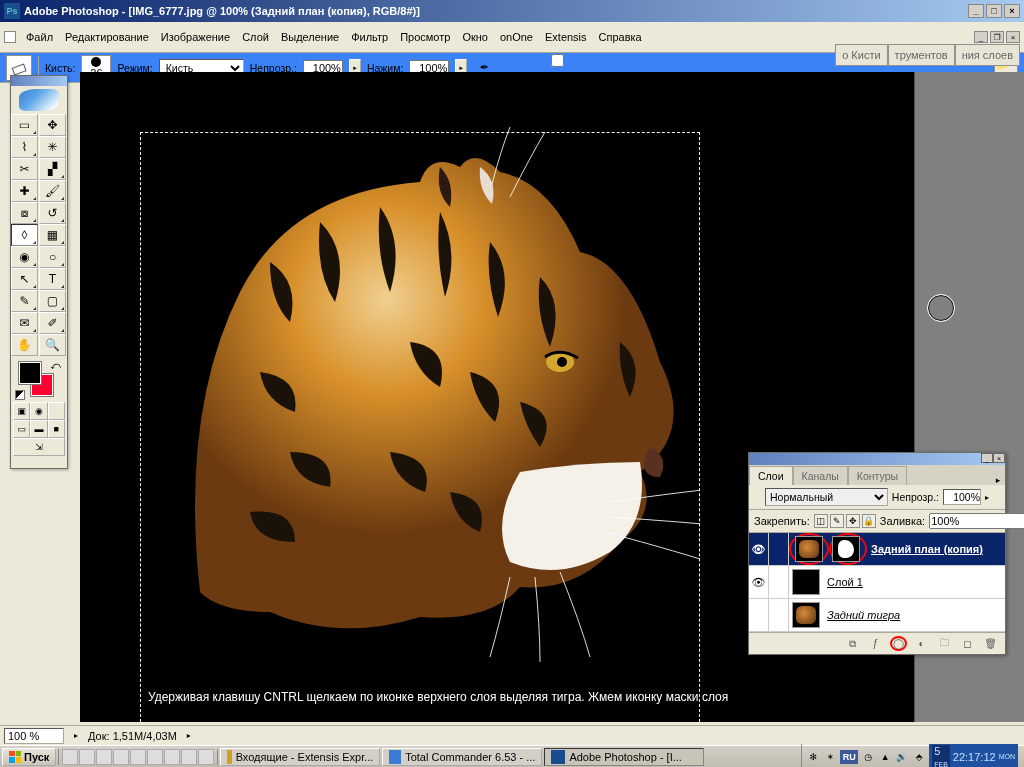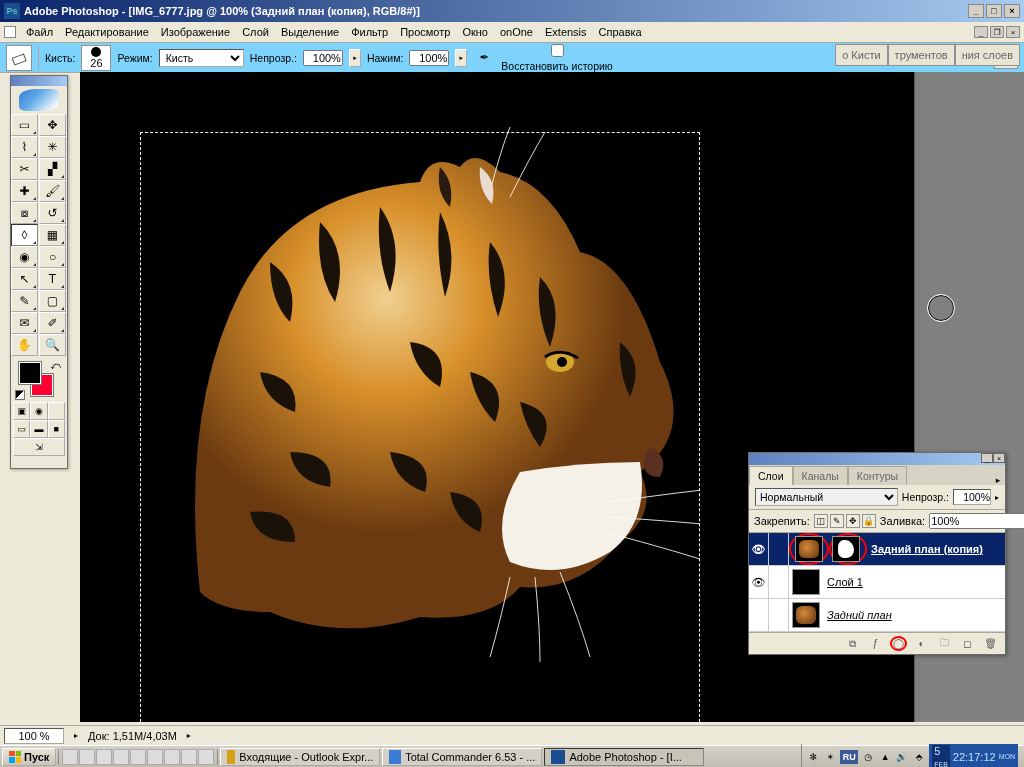--- a/index.html
+++ b/index.html
@@ -6,28 +6,28 @@
 body { width: 1024px; height: 767px; background: #ece9d8; overflow: hidden; position: relative; }
 
 
 .titlebar { height: 22px; background: linear-gradient(to right, #0a246a, #a6caf0); display: flex; align-items: center; padding: 8px 4px; color: white; font-weight: bold; }
 .titlebar .ps-icon { width: 16px; height: 16px; background: #1a4d8f; display: inline-flex; align-items: center; justify-content: center; font-size: 9px; color: #5bb; margin-right: 4px; }
 .titlebar .title-text { flex: 1; }
 .titlebar .win-controls { display: flex; gap: 2px; }
 .titlebar .win-btn { width: 16px; height: 14px; background: #d4d0c8; border: 1px solid #888; display: flex; align-items: center; justify-content: center; color: black; font-size: 9px; font-weight: bold; cursor: pointer; }
 
 
-.menubar { height: 21px; background: #ece9d8; display: flex; align-items: center; padding: 0 4px; border-bottom: 1px solid #aca899; }
+.menubar { height: 31px; background: #ece9d8; display: flex; align-items: center; padding: 0 4px; border-bottom: 1px solid #aca899; }
 .menubar .doc-icon { width: 12px; height: 12px; margin-right: 4px; display: inline-block; background: #fff; border: 1px solid #888; }
 .menubar .menu-item { padding: 2px 6px; cursor: pointer; }
 .menubar .doc-controls { margin-left: auto; display: flex; gap: 2px; }
 .menubar .doc-btn { width: 14px; height: 12px; background: #d4d0c8; border: 1px solid #888; display: flex; align-items: center; justify-content: center; font-size: 8px; cursor: pointer; }
 
 
-.optionsbar { height: 30px; background: #7dd3fc; border-bottom: 1px solid #aca899; display: flex; align-items: center; padding: 0 6px; gap: 6px; }
+.optionsbar { height: 30px; background: #3b82f6; border-bottom: 1px solid #aca899; display: flex; align-items: center; padding: 0 6px; gap: 6px; }
 .optionsbar .tool-preset { width: 26px; height: 26px; border: 1px solid #919191; background: #fff; display: flex; align-items: center; justify-content: center; }
 .optionsbar .sep { width: 1px; height: 24px; background: #aca899; }
 .optionsbar .label { color: #000; font-size: 10.5px; }
 .optionsbar .brush-preset { width: 30px; height: 26px; border: 1px solid #919191; background: #fff; display: flex; flex-direction: column; align-items: center; justify-content: center; font-size: 9px; }
 .optionsbar .brush-preset .dot { width: 10px; height: 10px; border-radius: 50%; background: #000; }
 .optionsbar select, .optionsbar input[type=text] { height: 18px; border: 1px inset #aca899; background: white; font-size: 10.5px; padding: 0 2px; }
 .optionsbar .small-input { width: 40px; text-align: right; }
 .optionsbar .arrow-btn { width: 12px; height: 18px; border: 1px outset #fff; background: #ece9d8; font-size: 7px; display: flex; align-items: center; justify-content: center; }
 .optionsbar .icon-btn { width: 22px; height: 22px; border: 1px solid transparent; display: flex; align-items: center; justify-content: center; }
 .optionsbar .checkbox-wrap { display: flex; align-items: center; gap: 3px; flex-direction: column; }
@@ -63,21 +63,21 @@
 .gray-panel { position: absolute; right: 0; top: 72px; width: 110px; bottom: 45px; background: #808080; border-left: 1px solid #555; }
 
 
 .layers-panel { position: absolute; right: 18px; top: 452px; width: 258px; background: #ece9d8; border: 1px solid #6d6d6d; box-shadow: 1px 1px 4px rgba(0,0,0,0.4); z-index: 50; }
 .layers-panel .lp-titlebar { height: 12px; display: flex; justify-content: flex-end; background: linear-gradient(to right, #6080c0, #a6caf0); }
 .layers-panel .lp-titlebar .win-btn { width: 12px; height: 10px; background: #d4d0c8; border: 1px solid #666; font-size: 7px; display: flex; align-items: center; justify-content: center; }
 .layers-panel .lp-tabs { display: flex; background: #d6d3c4; height: 20px; align-items: flex-end; }
 .layers-panel .lp-tab { padding: 3px 8px; font-size: 10.5px; color: #666; border: 1px solid #aca899; border-bottom: none; background: #d6d3c4; cursor: pointer; }
 .layers-panel .lp-tab.active { background: #ece9d8; color: #000; }
 .layers-panel .lp-tabmenu { margin-left: auto; width: 14px; text-align: center; font-size: 9px; cursor: pointer; }
-.layers-panel .lp-row1 { display: flex; align-items: center; padding: 3px 6px; gap: 4px; border-bottom: 1px solid #aca899; }
+.layers-panel .lp-row1 { display: flex; align-items: center; padding: 3px 16px; gap: 4px; border-bottom: 1px solid #aca899; }
 .layers-panel .lp-row1 select { flex: 1; height: 18px; border: 1px inset #aca899; font-size: 10.5px; }
 .layers-panel .lp-row1 .opa-label { font-size: 10.5px; }
 .layers-panel .lp-row1 .opa-input { width: 38px; height: 16px; text-align: right; border: 1px inset #aca899; font-size: 10.5px; }
 .layers-panel .lp-row2 { display: flex; align-items: center; padding: 3px 5px; gap: 4px; border-bottom: 1px solid #aca899; font-size: 10.5px; }
 .layers-panel .lp-row2 .lockicons { display: flex; gap: 2px; }
 .layers-panel .lp-row2 .lockicon { width: 14px; height: 14px; border: 1px solid #919191; background: #f0ede0; font-size: 9px; display: flex; align-items: center; justify-content: center; }
 .layers-panel .layer-list { background: #fff; max-height: 120px; overflow: hidden; }
 .layers-panel .layer { display: flex; align-items: center; height: 33px; border-bottom: 1px solid #ccc; }
 .layers-panel .layer.selected { background: #0a246a; color: #fff; font-weight: bold; }
 .layers-panel .layer .eye { width: 20px; height: 33px; border-right: 1px solid #ccc; display: flex; align-items: center; justify-content: center; font-size: 11px; }
@@ -87,21 +87,21 @@
 .layers-panel .layer .mask { width: 28px; height: 26px; margin-right: 4px; border: 1px solid #999; background: #000; display: flex; align-items: center; justify-content: center; }
 .layers-panel .layer .mask .blob { width: 16px; height: 18px; background: #fff; border-radius: 40% 60% 50% 40%; }
 .layers-panel .layer .red-circle { border: 2px solid #ff0000; border-radius: 50%; padding: 1px; }
 .layers-panel .layer .lname { margin-left: 4px; font-size: 11px; text-decoration: underline; }
 .layers-panel .layer .lname.italic { font-style: italic; }
 .layers-panel .lp-bottom { height: 22px; display: flex; align-items: center; justify-content: flex-end; gap: 6px; padding: 0 6px; border-top: 1px solid #aca899; background: #ece9d8; }
 .layers-panel .lp-bottom .lpb-btn { width: 17px; height: 15px; display: flex; align-items: center; justify-content: center; font-size: 10px; color: #555; cursor: pointer; }
 .layers-panel .lp-bottom .red-circle-btn { border: 2px solid #ff0000; border-radius: 50%; }
 
 
-.statusbar { position: absolute; left: 0; right: 0; bottom: 22px; height: 20px; background: #ece9d8; border-top: 1px solid #aca899; display: flex; align-items: center; padding: 0 4px; gap: 10px; font-size: 10.5px; text-align: center; }
+.statusbar { position: absolute; left: 0; right: 0; bottom: 22px; height: 20px; background: #ece9d8; border-top: 1px solid #aca899; display: flex; align-items: center; padding: 0 4px; gap: 10px; font-size: 10.5px; }
 .statusbar .zoom { width: 60px; border: 1px inset #aca899; background: white; padding: 1px 3px; }
 .statusbar .arrow { font-size: 8px; }
 
 
 .taskbar { position: absolute; left: 0; right: 0; bottom: 0; height: 22px; background: linear-gradient(to bottom, #d4d0c8, #c0bcb0); border-top: 1px solid #fff; display: flex; align-items: center; padding: 8px 2px; gap: 2px; }
 .taskbar .start { height: 18px; padding: 0 6px; background: linear-gradient(to bottom, #e8e4d8, #c8c4b8); border: 1px outset #fff; display: flex; align-items: center; gap: 3px; font-weight: bold; font-size: 10.5px; }
 .taskbar .start .win-icon { width: 12px; height: 12px; display: grid; grid-template-columns: 1fr 1fr; grid-template-rows: 1fr 1fr; gap: 1px; }
 .taskbar .start .win-icon span:nth-child(1){background:#f25022;} .taskbar .start .win-icon span:nth-child(2){background:#7fba00;} .taskbar .start .win-icon span:nth-child(3){background:#00a4ef;} .taskbar .start .win-icon span:nth-child(4){background:#ffb900;}
 .taskbar .ql { display: flex; gap: 1px; padding: 0 3px; border-left: 1px solid #888; border-right: 1px solid #888; }
 .taskbar .ql-icon { width: 16px; height: 16px; background: #ddd; border: 1px solid #aaa; font-size: 8px; display: flex; align-items: center; justify-content: center; }
@@ -285,20 +285,21 @@
         <path d="M 395 465 Q 400 515 400 550"></path>
         <path d="M 370 465 Q 360 510 350 545"></path>
         <path d="M 350 80 Q 360 40 370 15"></path>
         <path d="M 370 85 Q 390 45 405 20"></path>
       </g>
 
       <path d="M 300 55 Q 315 70 310 95 Q 295 80 300 55" fill="#2a1a10"></path>
       <path d="M 340 55 Q 358 68 352 92 Q 338 78 340 55" fill="#e8ddd0"></path>
     </svg>
   </div>
+  <div class="caption">Удерживая клавишу CNTRL щелкаем по иконке верхнего слоя выделяя тигра.  Жмем иконку маски слоя</div>
 </div>
 
 <div class="gray-panel"></div>
 <div class="brush-cursor"></div>
 
 <div class="layers-panel">
   <div class="lp-titlebar">
     <div class="win-btn">_</div>
     <div class="win-btn">×</div>
   </div>
@@ -343,21 +344,21 @@
     <div class="layer">
       <div class="eye">👁</div>
       <div class="link"></div>
       <div class="thumb"></div>
       <span class="lname">Слой 1</span>
     </div>
     <div class="layer">
       <div class="eye"></div>
       <div class="link"></div>
       <div class="thumb tiger-thumb"></div>
-      <span class="lname italic">Задний план</span>
+      <span class="lname italic">Задний тигра</span>
     </div>
   </div>
   <div class="lp-bottom">
     <div class="lpb-btn">⧉</div>
     <div class="lpb-btn">ƒ</div>
     <div class="lpb-btn red-circle-btn">◯</div>
     <div class="lpb-btn">◐</div>
     <div class="lpb-btn">🗀</div>
     <div class="lpb-btn">◻</div>
     <div class="lpb-btn">🗑</div>
@@ -387,21 +388,21 @@
     <div class="ql-icon"></div>
     <div class="ql-icon"></div>
     <div class="ql-icon"></div>
     <div class="ql-icon"></div>
     <div class="ql-icon"></div>
     <div class="ql-icon"></div>
     <div class="ql-icon"></div>
   </div>
   <div class="task">
       <div class="ticon" style="background:#d4a017"></div>
-      <span>Входящие - Outlook Expr...</span>
+      <span>Входящие - Extensis Expr...</span>
     </div>
   <div class="task">
       <div class="ticon" style="background:#3a7bd5"></div>
       <span>Total Commander 6.53 - ...</span>
     </div>
   <div class="task active">
       <div class="ticon" style="background:#1a4d8f"></div>
       <span>Adobe Photoshop - [I...</span>
     </div>
   <div class="tray">

